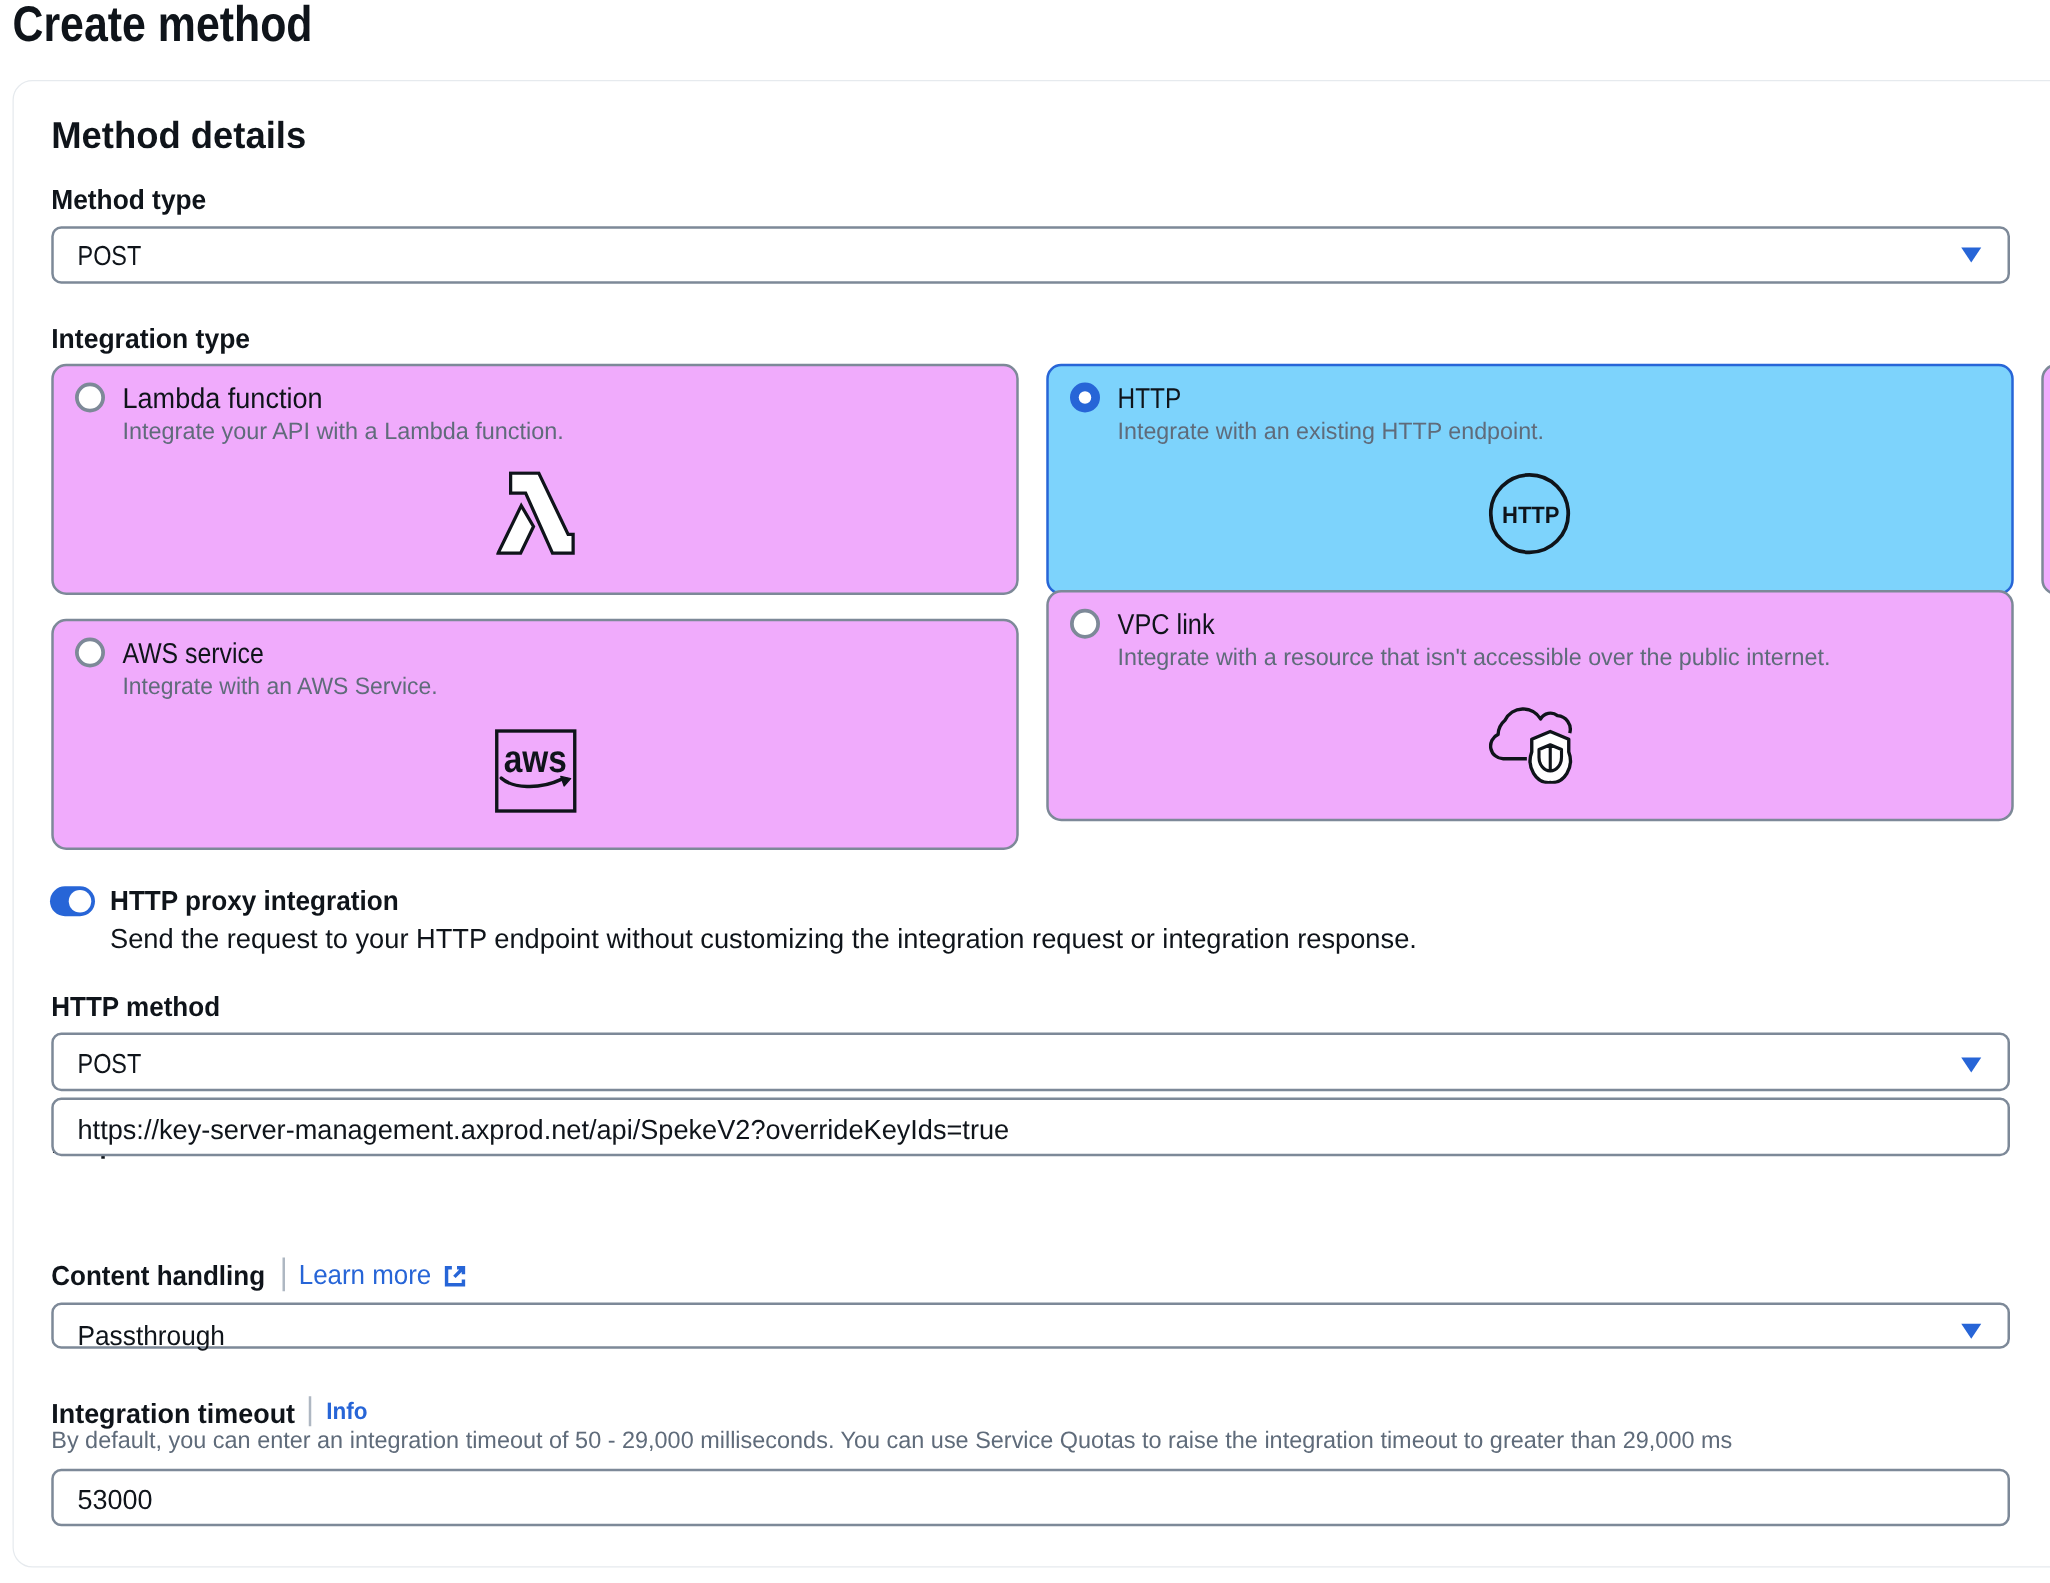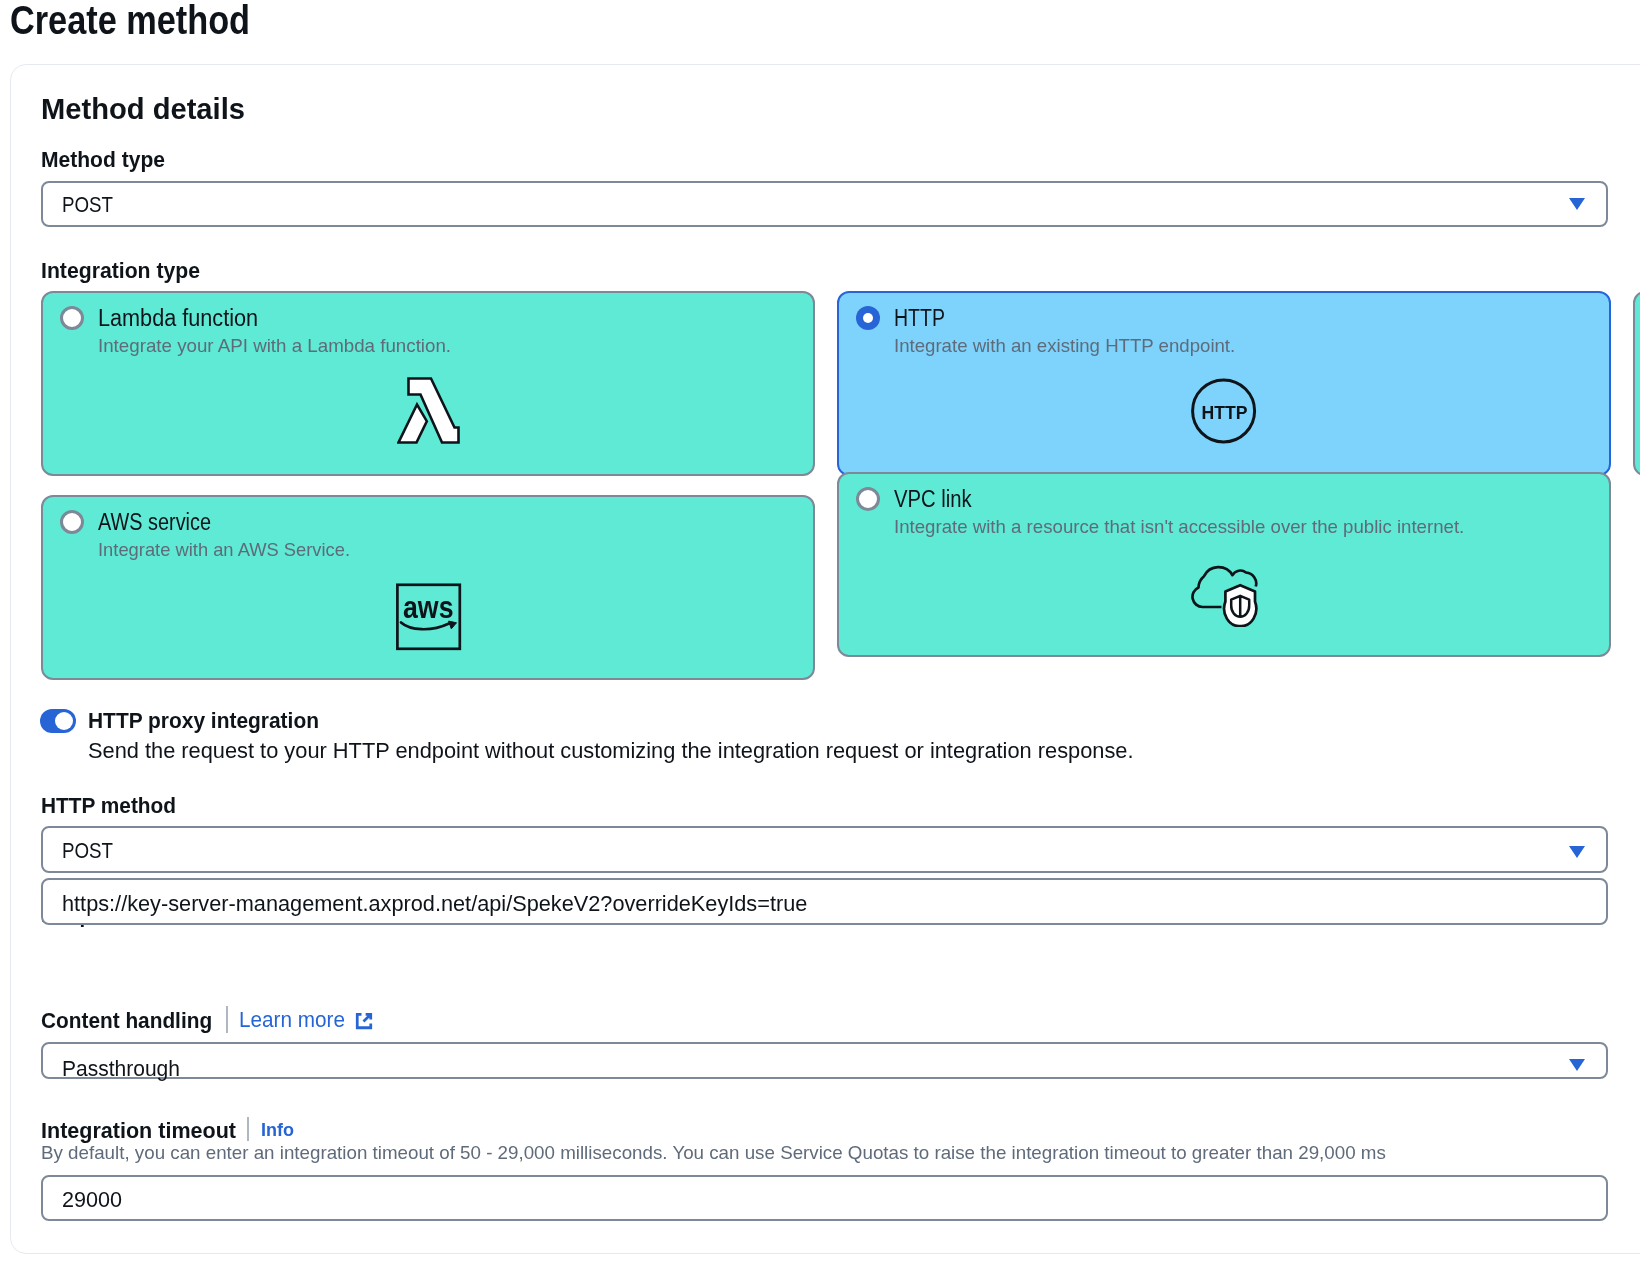--- a/index.html
+++ b/index.html
@@ -5,21 +5,21 @@
   * { margin:0; padding:0; box-sizing:border-box; }
   html,body { width:1640px; height:1266px; background:#fff; overflow:hidden; }
   body { font-family:"Liberation Sans", sans-serif; color:#0f141a; position:relative; }
   .abs { position:absolute; line-height:1; white-space:nowrap; transform-origin:left top; }
   .b { font-weight:bold; }
   .gray { color:#5f6b7a; }
   .blue { color:#2765d7; }
   .ctl { position:absolute; background:#fff; border:2px solid #7d8998; border-radius:8px; width:1567px; left:41px; font-size:22px; }
   .ctl .txt { position:absolute; left:19px; transform-origin:left top; line-height:1; white-space:nowrap; }
   .caret { position:absolute; right:21.5px; top:14.5px; width:0; height:0; border-left:8.5px solid transparent; border-right:8.5px solid transparent; border-top:12px solid #2765d7; }
-  .tile { position:absolute; width:774px; height:185px; background:#5eead4; border:2px solid #7d8998; border-radius:12px; }
+  .tile { position:absolute; width:774px; height:185px; background:#f0abfc; border:2px solid #7d8998; border-radius:12px; }
   .tile.sel { background:#7dd3fc; border-color:#2765d7; }
   .radio { position:absolute; left:17px; top:13px; width:24px; height:24px; border-radius:50%; border:3px solid #7d8998; background:#fff; }
   .radio.sel { border:none; background:#2765d7; }
   .radio.sel::after { content:""; position:absolute; left:7px; top:7px; width:10px; height:10px; background:#fff; border-radius:50%; }
   .tlabel { position:absolute; left:55px; top:13.5px; font-size:23px; line-height:1; white-space:nowrap; transform-origin:left top; }
   .tdesc { position:absolute; left:55px; top:42.5px; font-size:19px; line-height:1; white-space:nowrap; color:#5f6b7a; transform-origin:left top; }
   .vbar { position:absolute; width:2px; background:#aeb7c2; }
 </style>
 </head>
 <body>
@@ -108,14 +108,14 @@
   <div class="ctl" style="top:1042px; height:37px;">
     <span class="txt" style="top:14px; transform:scaleX(.955);">Passthrough</span>
     <span class="caret"></span>
   </div>
 
   <div class="abs b" style="left:41px; top:1119.5px; font-size:22px; transform:scaleX(.979);">Integration timeout</div>
   <div class="vbar" style="left:246.5px; top:1117px; height:23.5px;"></div>
   <div class="abs blue b" style="left:261px; top:1120px; font-size:19px; transform:scaleX(.948);">Info</div>
   <div class="abs gray" style="left:41px; top:1143px; font-size:19px; transform:scaleX(.987);">By default, you can enter an integration timeout of 50 - 29,000 milliseconds. You can use Service Quotas to raise the integration timeout to greater than 29,000 ms</div>
   <div class="ctl" style="top:1175px; height:46px;">
-    <span class="txt" style="top:12px; transform:scaleX(.981);">29000</span>
+    <span class="txt" style="top:12px; transform:scaleX(.981);">53000</span>
   </div>
 
 </body></html>

